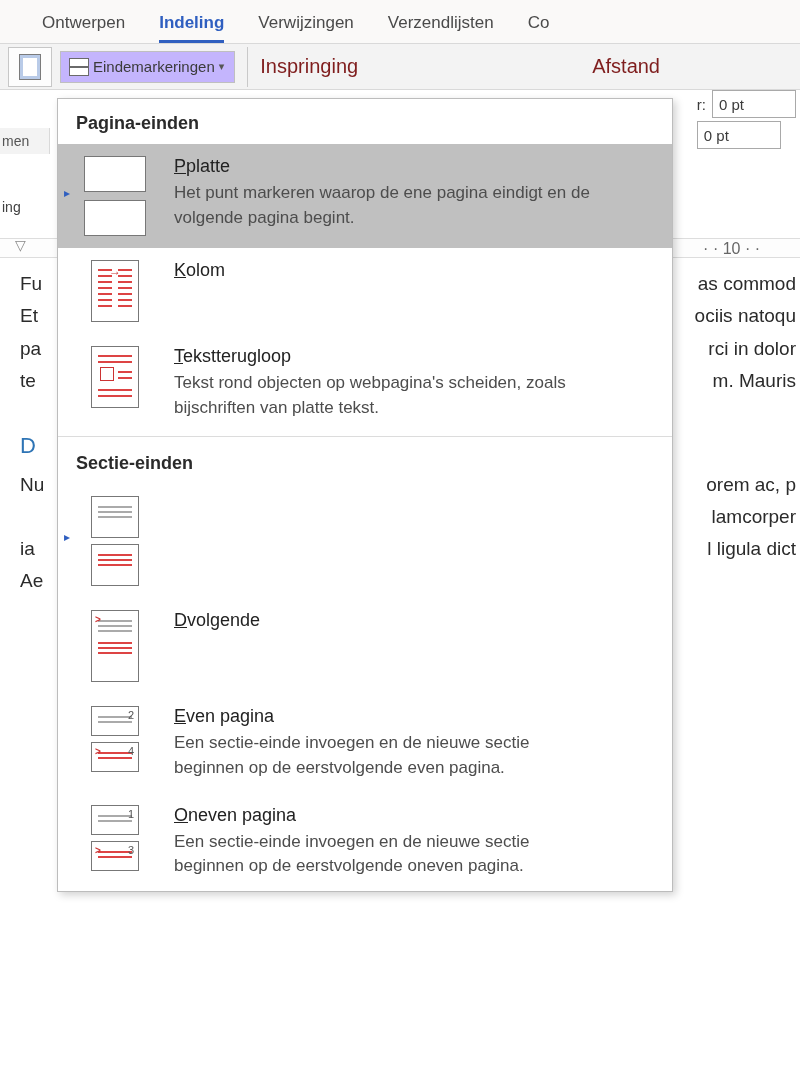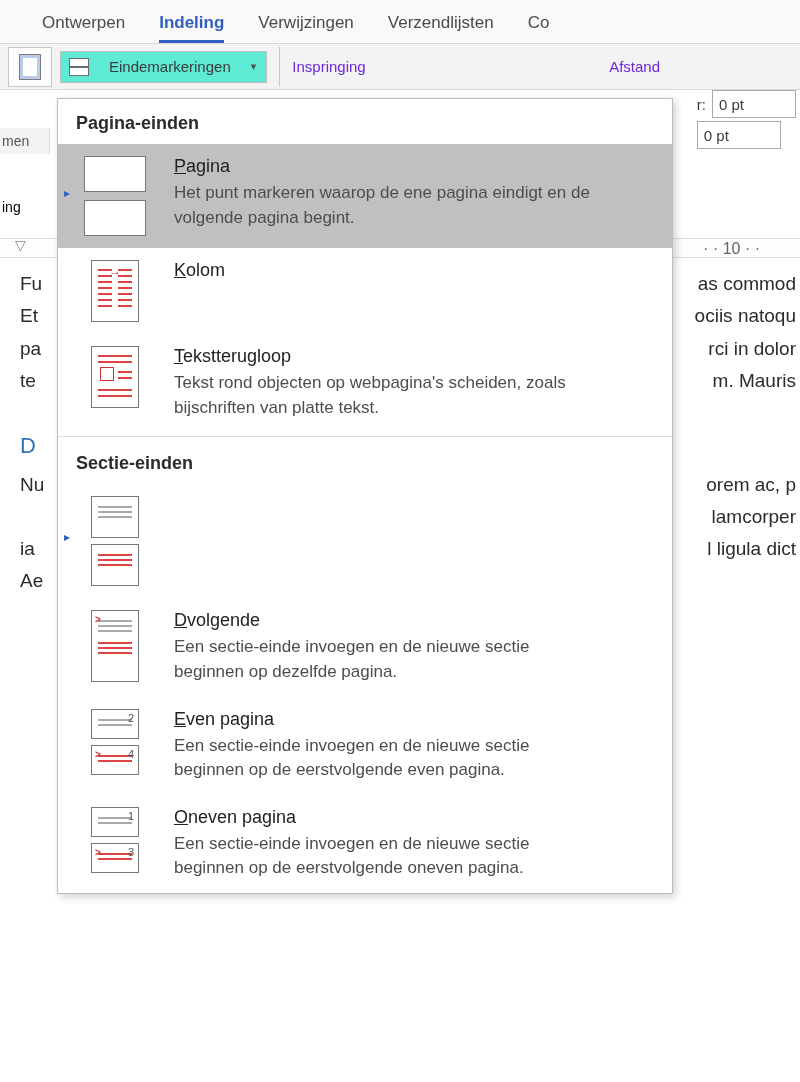--- a/index.html
+++ b/index.html
@@ -54,45 +54,45 @@
     display: flex; align-items: center; justify-content: center;
     position: relative;
   }
   .marges-btn .mini-page {
     width: 22px; height: 26px; border: 1px solid #7b7b7b; background: #fff;
     box-shadow: inset 3px 0 0 #b9cbe8, inset -3px 0 0 #b9cbe8, inset 0 3px 0 #b9cbe8, inset 0 -3px 0 #b9cbe8;
   }
   .breaks-btn {
     height: 32px;
     margin-left: 8px;
-    background: #5eead4;
+    background: #c4b5fd;
     border: 1px solid #bfbfbf;
     display: flex; align-items: center;
     padding: 0 10px 0 8px;
-    gap: 20px;
+    gap: 4px;
     cursor: pointer;
     font-size: 15px;
     color: #3b3b3b;
   }
   .breaks-btn .mini-split {
     width: 20px; height: 18px; position: relative;
   }
   .breaks-btn .mini-split::before,
   .breaks-btn .mini-split::after {
     content:""; position:absolute; left:0; right:0; height:7px; background:#fff; border:1px solid #6a6a6a;
   }
   .breaks-btn .mini-split::before { top:0; }
   .breaks-btn .mini-split::after  { bottom:0; }
   .chev { font-size: 11px; color:#555; }
 
   .sep { width:1px; height:40px; background:#c9c9c9; margin: 0 12px; }
 
   .group-label {
-    font-size: 15px;
-    color: #6d28d9;
+    font-size: 20px;
+    color: #7f1d1d;
   }
 
   .right-inputs {
     position:absolute; right:0; top:5px;
     display:flex; flex-direction:column; gap:3px;
     padding-right:4px;
   }
   .spacing-line { display:flex; align-items:center; gap:6px; }
   .spacing-line .lbl { font-size:15px; color:#3b3b3b; }
   .num-input {
@@ -107,21 +107,21 @@
   
   .left-frag {
     position:absolute; left:0; top:150px;
     font-size:14px; color:#555; padding-left:2px;
     background:#f3f3f3;
     height:26px; line-height:26px; width:50px;
     border-right:1px solid #d9d9d9;
   }
   .left-frag2 {
     position:absolute; left:0; top:196px;
-    font-size:14px; color:#000000; padding-left:2px;
+    font-size:14px; color:#404040; padding-left:2px;
     height:22px; line-height:22px; width:28px;
   }
 
   
   .ruler {
     position:absolute; left:0; right:0; top:238px;
     height:20px;
     background:#fdfdfd;
     border-top:1px solid #ddd;
     border-bottom:1px solid #ddd;
@@ -349,21 +349,21 @@
 
   <div class="dd-item highlight">
     <span class="arrow-mark">▸</span>
     <div class="dd-icon">
       <div class="ic-page-split">
         <div class="half"></div>
           <div class="half"></div>
       </div>
     </div>
     <div class="dd-text">
-      <div class="dd-title"><span class="ul">P</span><span>agina</span></div>
+      <div class="dd-title"><span class="ul">P</span><span>platte</span></div>
       <div class="dd-desc">Het punt markeren waarop de ene pagina eindigt en de volgende pagina begint.</div>
     </div>
   </div>
 
   <div class="dd-item">
     <div class="dd-icon">
       <div class="ic ic-col">
           <span class="arrow">→</span>
         </div>
     </div>
@@ -420,21 +420,20 @@
             <div class="rl grey"></div>
           <span class="mark">&gt;</span>
           <div class="rl red" style="margin-top:10px"></div>
             <div class="rl red"></div>
             <div class="rl red"></div>
         </div>
       </div>
     </div>
     <div class="dd-text">
       <div class="dd-title"><span class="ul">D</span><span>volgende</span></div>
-      <div class="dd-desc">Een sectie-einde invoegen en de nieuwe sectie beginnen op dezelfde pagina.</div>
     </div>
   </div>
 
   <div class="dd-item">
     <div class="dd-icon">
       <div class="ic-sec">
         <div class="pg" style="height:30px">
             <span class="ic-num">2</span>
             <div class="rl grey"></div>
             <div class="rl grey"></div>

